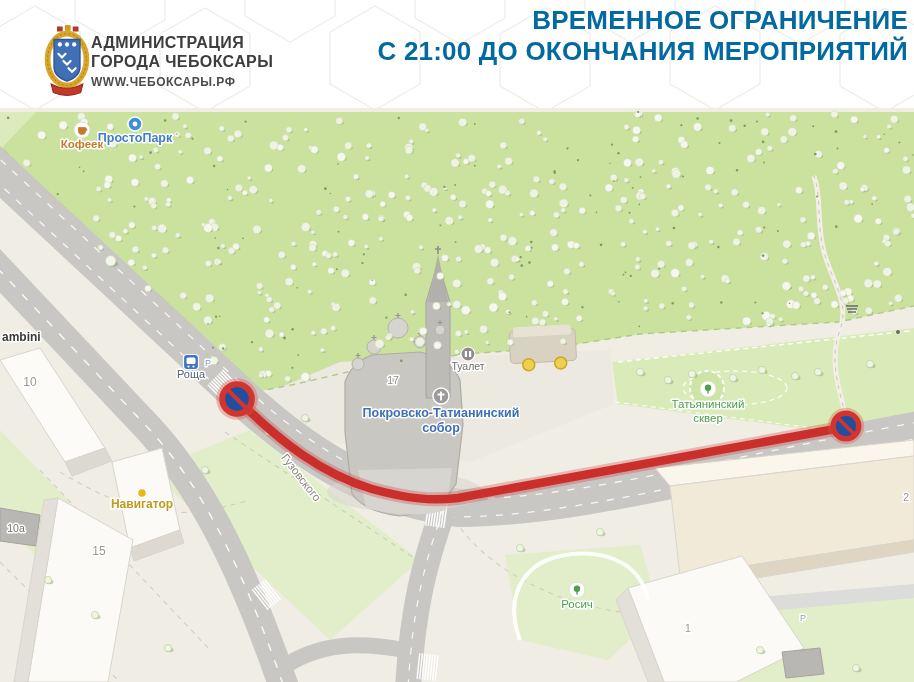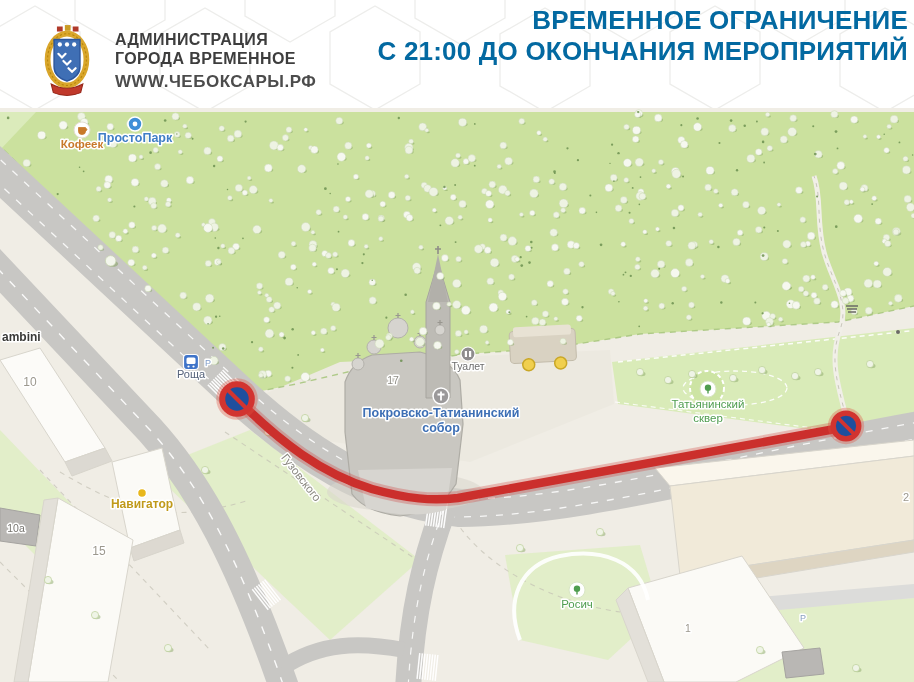--- a/index.html
+++ b/index.html
@@ -1,23 +1,23 @@
 <!DOCTYPE html>
 <html><head>
 <meta charset="utf-8">
 <style>
   html,body{margin:0;padding:0;background:#fff;width:914px;height:682px;overflow:hidden;
     font-family:"Liberation Sans",sans-serif;}
   .stage{position:relative;width:914px;height:682px;background:#fff;}
   .header{position:relative;width:914px;height:108px;background:#ffffff;overflow:hidden;}
   .hexes{position:absolute;left:0;top:0;pointer-events:none;}
-  .brand{position:absolute;left:44px;top:24px;display:flex;align-items:center;gap:25px;}
+  .brand{position:absolute;left:44px;top:24px;display:flex;align-items:center;gap:1px;}
   .brand-text{display:flex;flex-direction:column;}
   .brand-name{font-weight:bold;font-size:16px;line-height:1.2;color:#3d3d3d;letter-spacing:.4px;}
-  .brand-site{font-weight:bold;font-size:17px;color:#4c4c4c;margin-top:4px;letter-spacing:.5px;}
+  .brand-site{font-weight:bold;font-size:12px;color:#4c4c4c;margin-top:4px;letter-spacing:.5px;}
   .banner-title{position:absolute;right:6px;top:5px;text-align:right;font-weight:bold;
     font-size:26px;line-height:31px;color:#0369a1;letter-spacing:.2px;white-space:nowrap;}
   svg text{font-family:"Liberation Sans",sans-serif;}
   .mapwrap{position:relative;width:914px;height:574px;}
 </style>
 </head>
 <body>
 
 <div class="stage">
 
@@ -48,21 +48,21 @@
         <circle cx="22" cy="27" r="3" fill="#fff"></circle>
           <circle cx="32" cy="27" r="3" fill="#fff"></circle>
           <circle cx="42" cy="27" r="3" fill="#fff"></circle>
         <path d="M20 40 l5 5 l5 -5" stroke="#fff" stroke-width="3" fill="none" stroke-linecap="round"></path>
         <path d="M27 50 l5 5 l5 -5" stroke="#fff" stroke-width="3" fill="none" stroke-linecap="round"></path>
         <path d="M34 60 l5 5 l5 -5" stroke="#fff" stroke-width="3" fill="none" stroke-linecap="round"></path>
         <path d="M10 82 q22 12 44 0 l-3 12 q-19 8 -38 0 Z" fill="#c0392b" stroke="#96281b" stroke-width="1.5"></path>
       </svg>
       <div class="brand-text">
         <div class="brand-name">АДМИНИСТРАЦИЯ</div>
-        <div class="brand-name">ГОРОДА ВРЕМЕННОЕ</div>
+        <div class="brand-name">ГОРОДА ЧЕБОКСАРЫ</div>
         <div class="brand-site">WWW.ЧЕБОКСАРЫ.РФ</div>
       </div>
     </div>
 
     <div class="banner-title">
       <div>ВРЕМЕННОЕ ОГРАНИЧЕНИЕ</div>
       <div>С 21:00 ДО ОКОНЧАНИЯ МЕРОПРИЯТИЙ</div>
     </div>
   </div>
 

